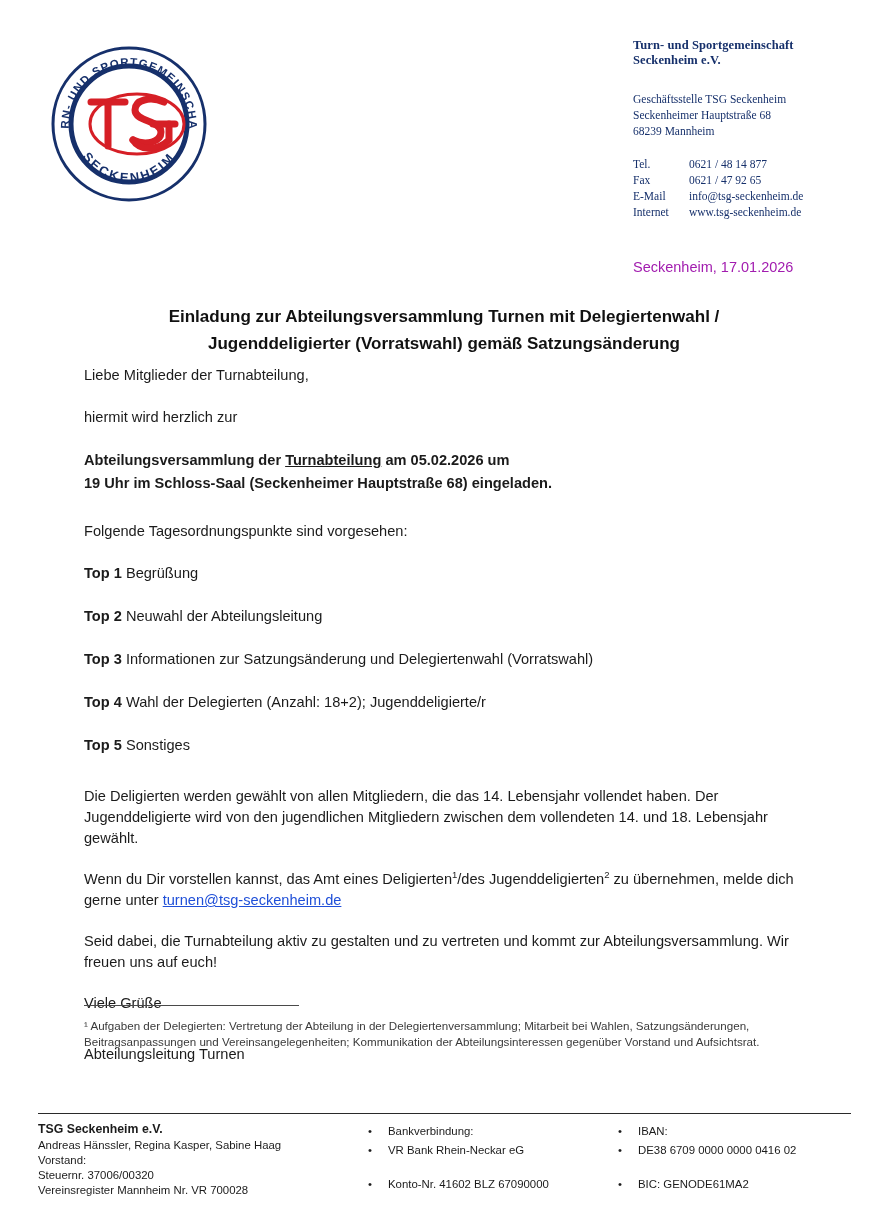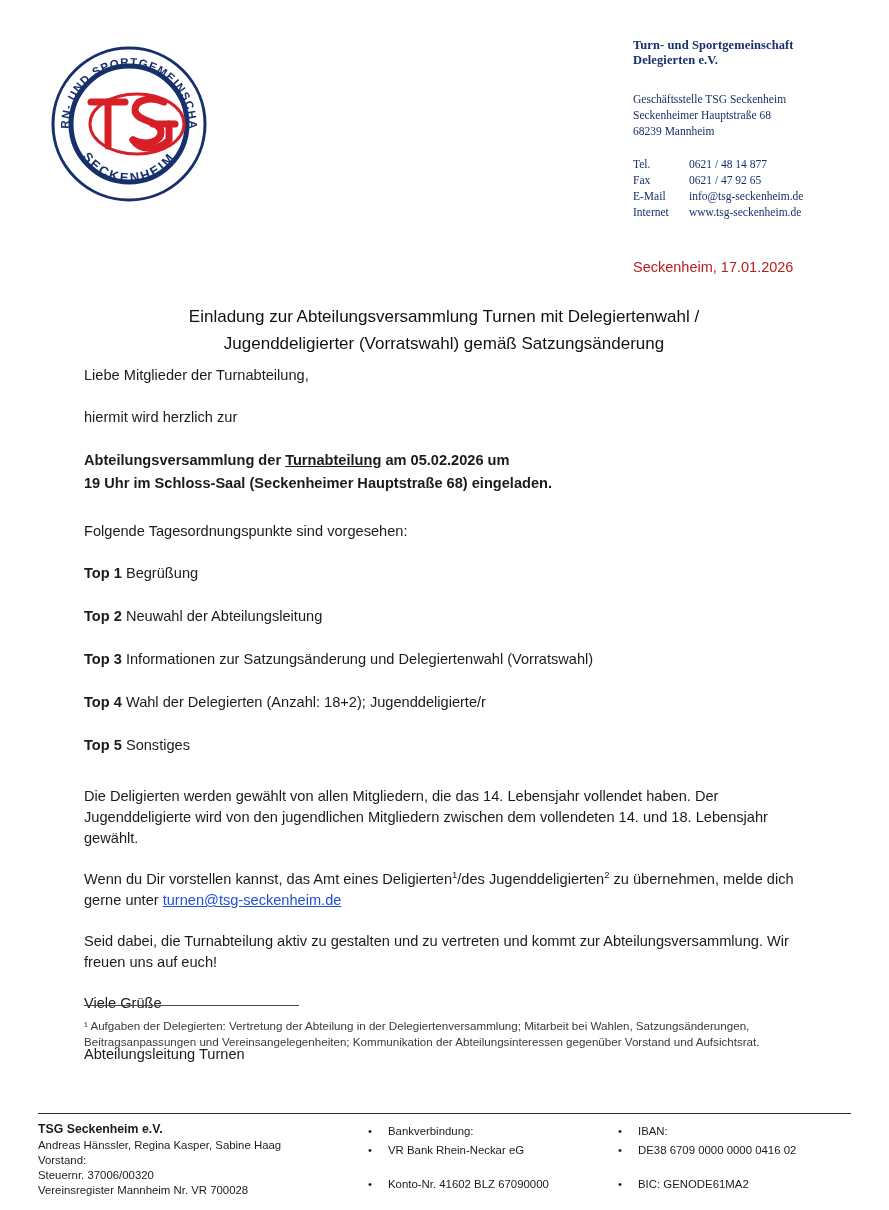--- a/index.html
+++ b/index.html
@@ -63,30 +63,30 @@
   }
   .contact-key { width: 56px; flex: none; }
   .contact-val { flex: 1; }
 
   
   .date-line {
     position: absolute;
     left: 633px;
     top: 259px;
     font-size: 14.5px;
-    color: #b91c1c;
+    color: #a21caf;
   }
 
   .doc-title {
     position: absolute;
     left: 84px;
     top: 303px;
     width: 720px;
     text-align: center;
-    font-weight: normal;
+    font-weight: bold;
     font-size: 17px;
     line-height: 27px;
     color: #111;
   }
 
   .content {
     position: absolute;
     left: 84px;
     top: 365px;
     width: 725px;
@@ -199,21 +199,21 @@
         <path d="M 122,84 L 122,100 C 110,112 92,110 86,100"></path>
         <path d="M 106,84 L 128,84"></path>
       </g>
       <ellipse cx="90" cy="84" rx="47" ry="30" fill="none" stroke="#d61f26" stroke-width="3"></ellipse>
     </svg>
   </div>
 
   <div class="org-block">
     <div class="org-title">
       <div>Turn- und Sportgemeinschaft</div>
-      <div>Delegierten e.V.</div>
+      <div>Seckenheim e.V.</div>
     </div>
     <div class="org-address">
       <div>Geschäftsstelle TSG Seckenheim</div>
       <div>Seckenheimer Hauptstraße 68</div>
       <div>68239 Mannheim</div>
     </div>
     <div class="org-contact">
       <div class="contact-row">
         <span class="contact-key">Tel.</span>
         <span class="contact-val">0621 / 48 14 877</span>

